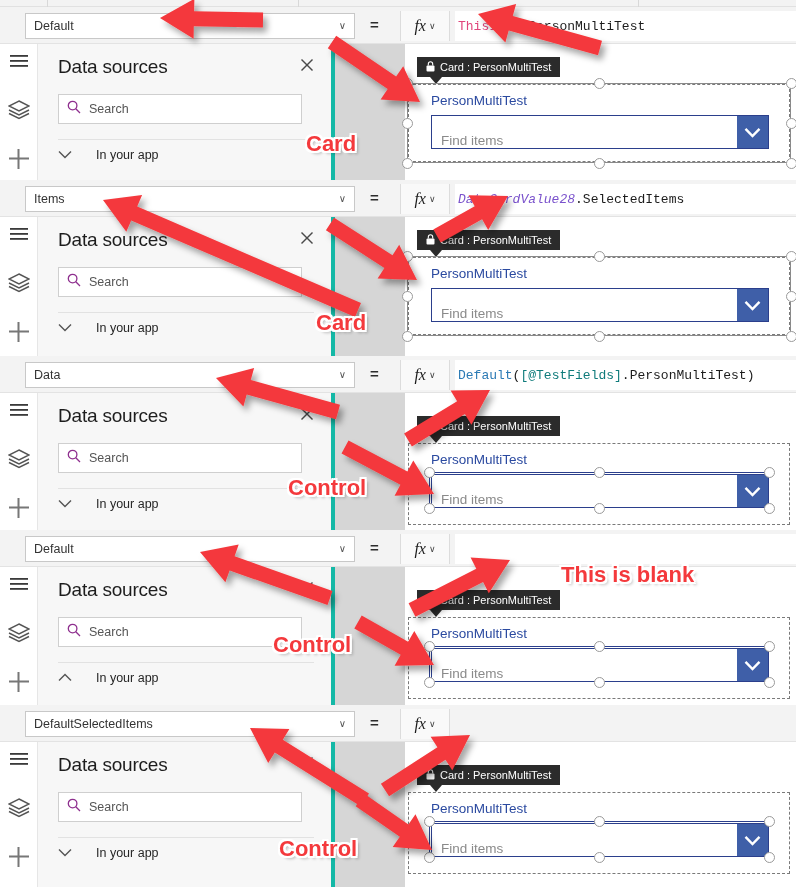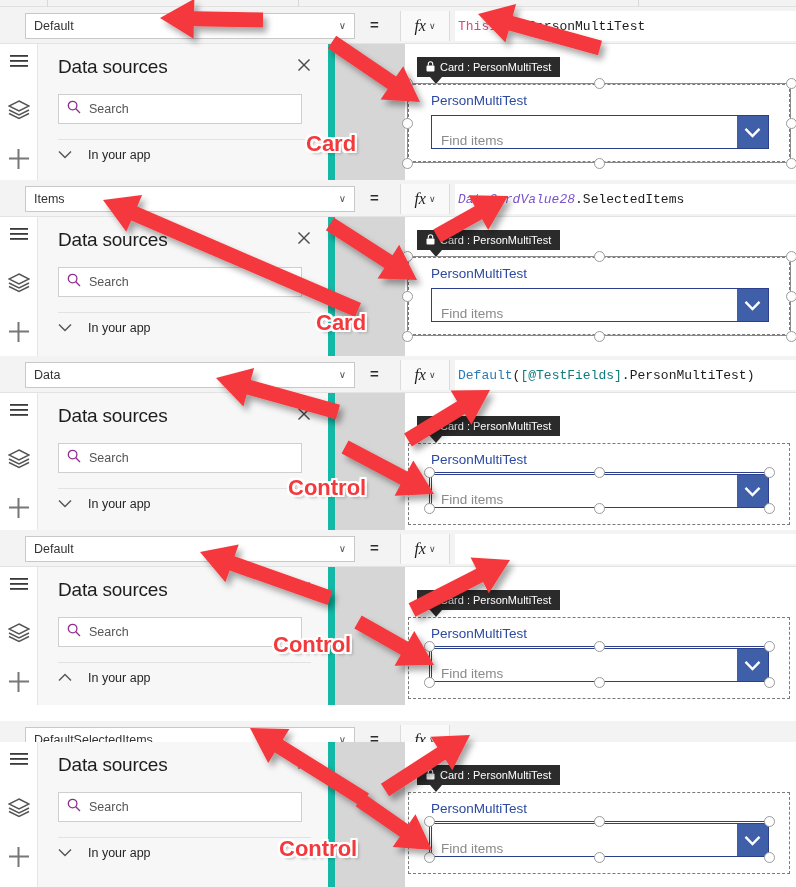--- a/index.html
+++ b/index.html
@@ -71,21 +71,21 @@
     position:absolute; left:0; top:0; width:38px; height:100%;
     background:#ffffff; border-right:1px solid #e6e6e6;
   }
   .rail .ricon {
     position:absolute; left:0; width:38px;
     display:flex; align-items:center; justify-content:center;
     color:#5f5f5f;
   }
   .panel {
     position:absolute; left:38px; top:0; width:297px; height:100%;
-    background:#f7f7f7; border-right:7px solid #14b8a6;
+    background:#f7f7f7; border-right:4px solid #14b8a6;
   }
   .panel-title {
     position:absolute; left:20px; top:12px;
     font-size:19px; color:#1d1d1d; font-weight:400; letter-spacing:-0.2px;
   }
   .panel-close {
     position:absolute; right:17px; top:14px;
     font-size:15px; color:#4a4a4a; line-height:1;
   }
   .search-box {
@@ -93,21 +93,21 @@
     background:#ffffff; border:1px solid #cfcfcf;
     display:flex; align-items:center; padding-left:8px; gap:8px;
   }
   .search-box .mag { color:#8e2f8e; }
   .search-box .ph { font-size:12.5px; color:#555555; }
   .panel-sep {
     position:absolute; left:20px; right:17px; top:95px; height:1px; background:#e2e2e2;
   }
   .panel-group {
     position:absolute; left:20px; top:104px;
-    display:flex; align-items:center; gap:16px;
+    display:flex; align-items:center; gap:24px;
     font-size:12.5px; color:#262626;
   }
   .panel-group .chev { color:#555; font-size:11px; }
 
   .canvas {
     position:absolute; left:335px; top:0; right:0; height:100%;
     background:#d6d6d6;
   }
   .canvas-white {
     position:absolute; left:70px; top:0; right:0; bottom:0;
@@ -545,21 +545,21 @@
       </div>
       <div class="selframe-blue" style="left:429px;top:116px;width:340px;height:36px;"></div>
       <div class="handle" style="left:423.5px;top:110.5px;"></div>
       <div class="handle" style="left:593.5px;top:110.5px;"></div>
       <div class="handle" style="left:763.5px;top:110.5px;"></div>
       <div class="handle" style="left:423.5px;top:146.5px;"></div>
       <div class="handle" style="left:593.5px;top:146.5px;"></div>
       <div class="handle" style="left:763.5px;top:146.5px;"></div>
     </div>
     <div class="strip" style="top:705px;height:182px;">
-      <div class="fbar" style="top:16px;">
+      <div class="fbar" style="top:0px;">
         <div class="prop-select">
           <span>DefaultSelectedItems</span>
           <span class="caret">∨</span>
         </div>
         <div class="eq">=</div>
         <div class="fx-btn">
           <span>fx</span>
           <span class="fxcaret">∨</span>
         </div>
       </div>
@@ -754,14 +754,15 @@
           <filter id="sh315-755" x="-30%" y="-30%" width="170%" height="170%">
             <feDropShadow dx="4" dy="5" stdDeviation="3" flood-color="#000" flood-opacity="0.35"></feDropShadow>
           </filter>
         </defs>
         <polygon points="40.7,51.2 84.8,81.8 77.7,92.0 117.0,95.0 100.5,59.2 93.4,69.4 49.3,38.8" fill="#f4393c" filter="url(#sh315-755)"></polygon>
       </svg></div>
     <div class="anno" style="left:306px;top:131px;font-size:22px;">Card</div>
     <div class="anno" style="left:316px;top:310px;font-size:22px;">Card</div>
     <div class="anno" style="left:288px;top:475px;font-size:22px;">Control</div>
     <div class="anno" style="left:273px;top:632px;font-size:22px;">Control</div>
+    <div class="anno" style="left:561px;top:562px;font-size:22px;">This is blank</div>
     <div class="anno" style="left:279px;top:836px;font-size:22px;">Control</div>
   </div>
 
 </body></html>

